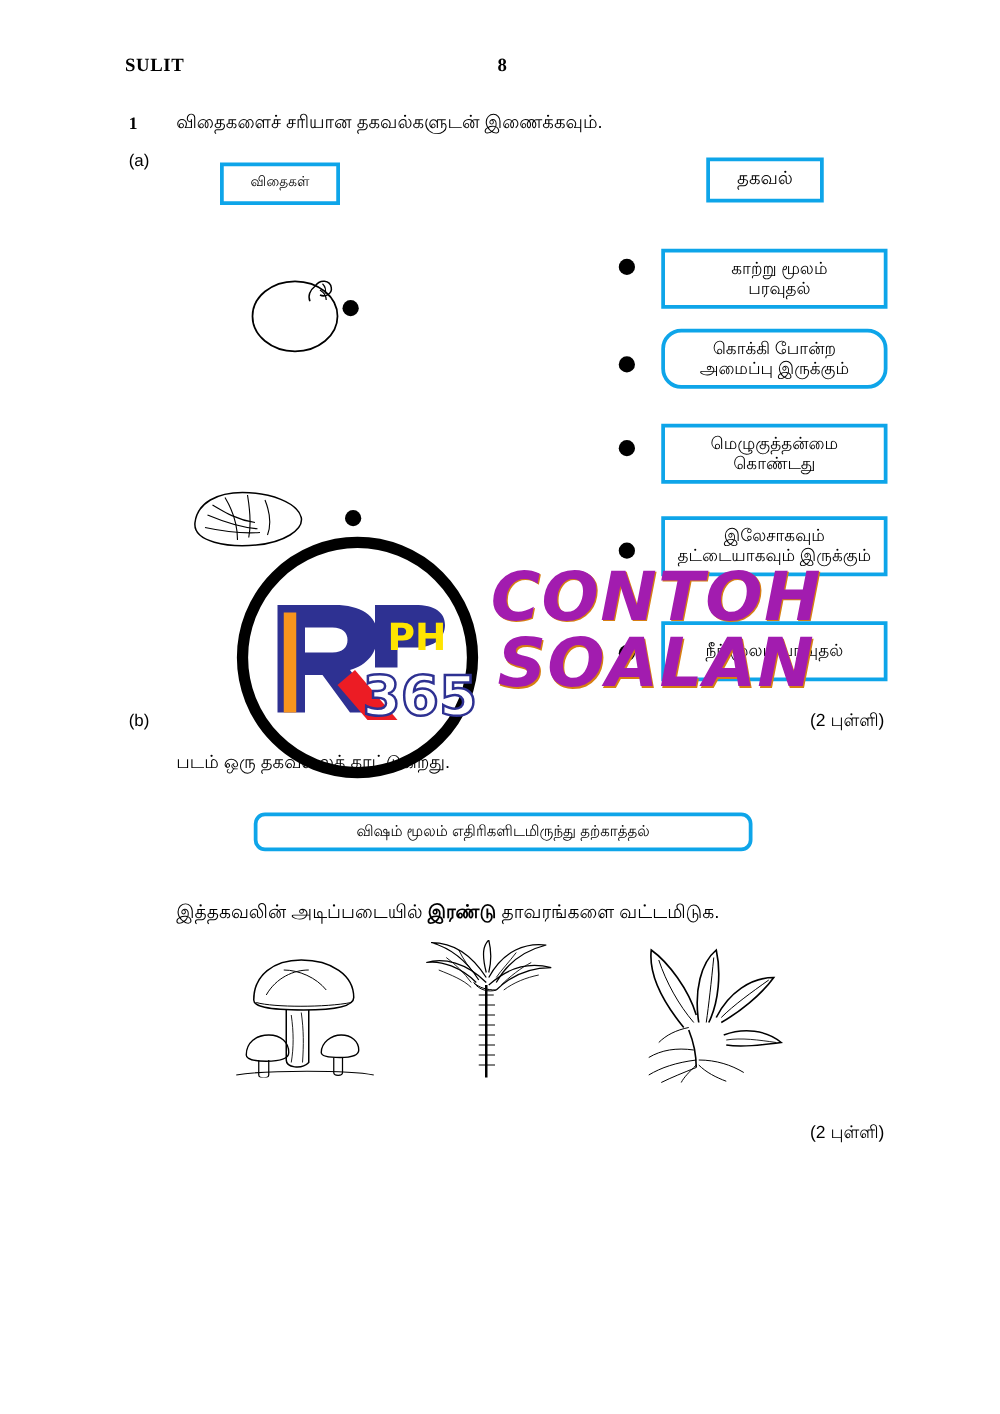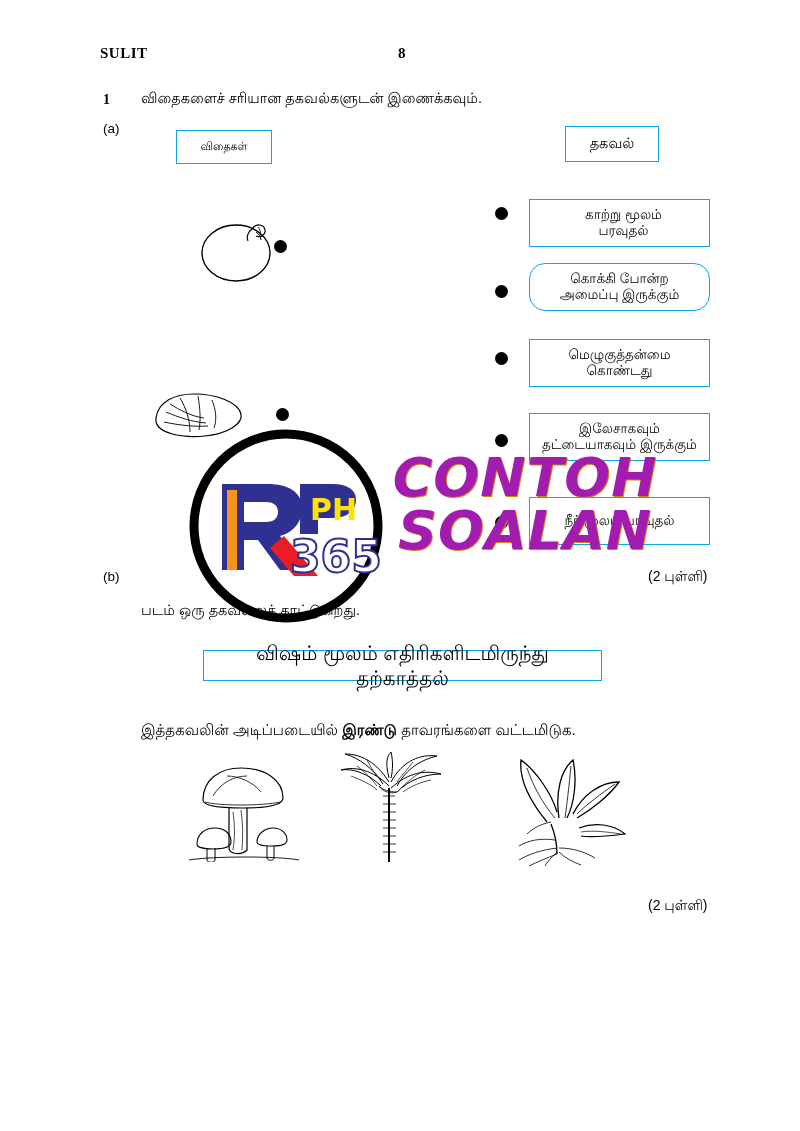--- a/index.html
+++ b/index.html
@@ -65,21 +65,21 @@
   .lbl-b {
     position: absolute;
     left: 103px;
     top: 569px;
     font-size: 13.5px;
   }
 
   
   .box {
     position: absolute;
-    border: 1px solid #0ea5e9;
+    border: 3px solid #0ea5e9;
     box-sizing: border-box;
     display: flex;
     align-items: center;
     justify-content: center;
     text-align: center;
     line-height: 1.22;
     background: transparent;
     font-size: 13.5px;
     padding: 2px 4px;
   }
@@ -150,21 +150,22 @@
     left: 141px;
     top: 602px;
     font-size: 14.5px;
     white-space: nowrap;
   }
   .box-info {
     left: 203px;
     top: 650px;
     width: 399px;
     height: 31px;
-    font-size: 20px;
+    font-size: 12px;
+    border-radius: 9px;
   }
   .b-instr {
     position: absolute;
     left: 141px;
     top: 721px;
     font-size: 15px;
     white-space: nowrap;
   }
   .b-instr b { font-weight: bold; }
 

